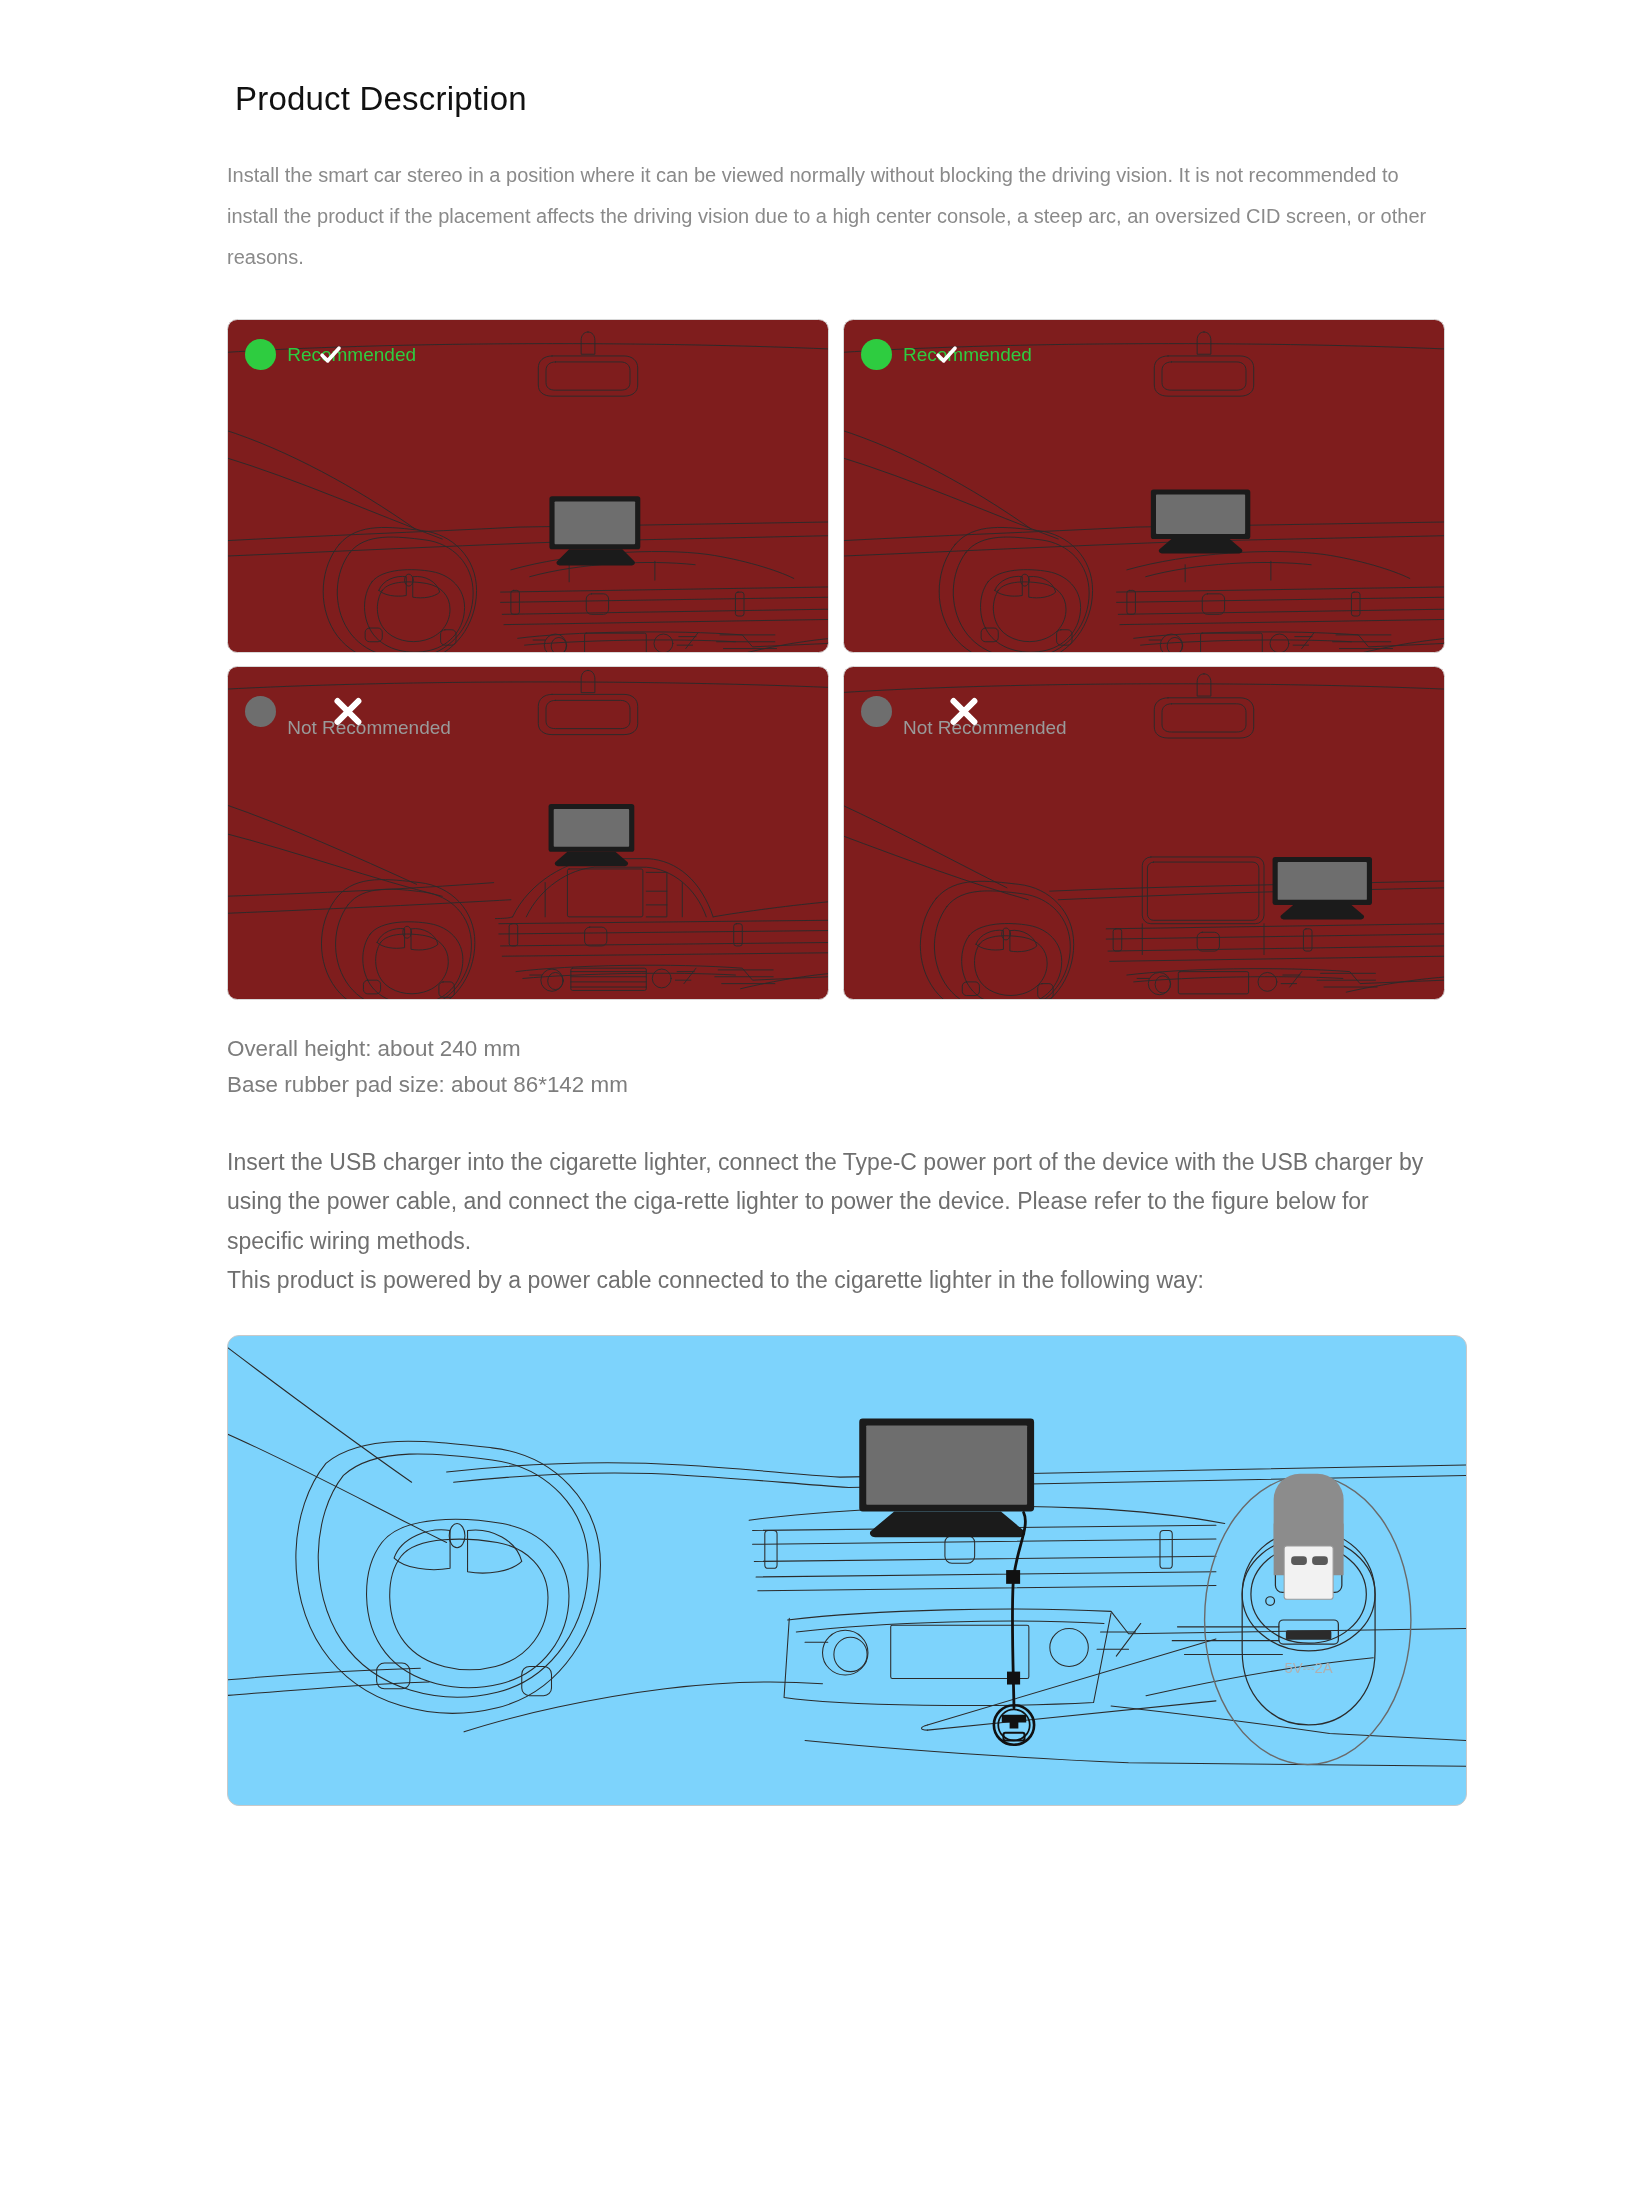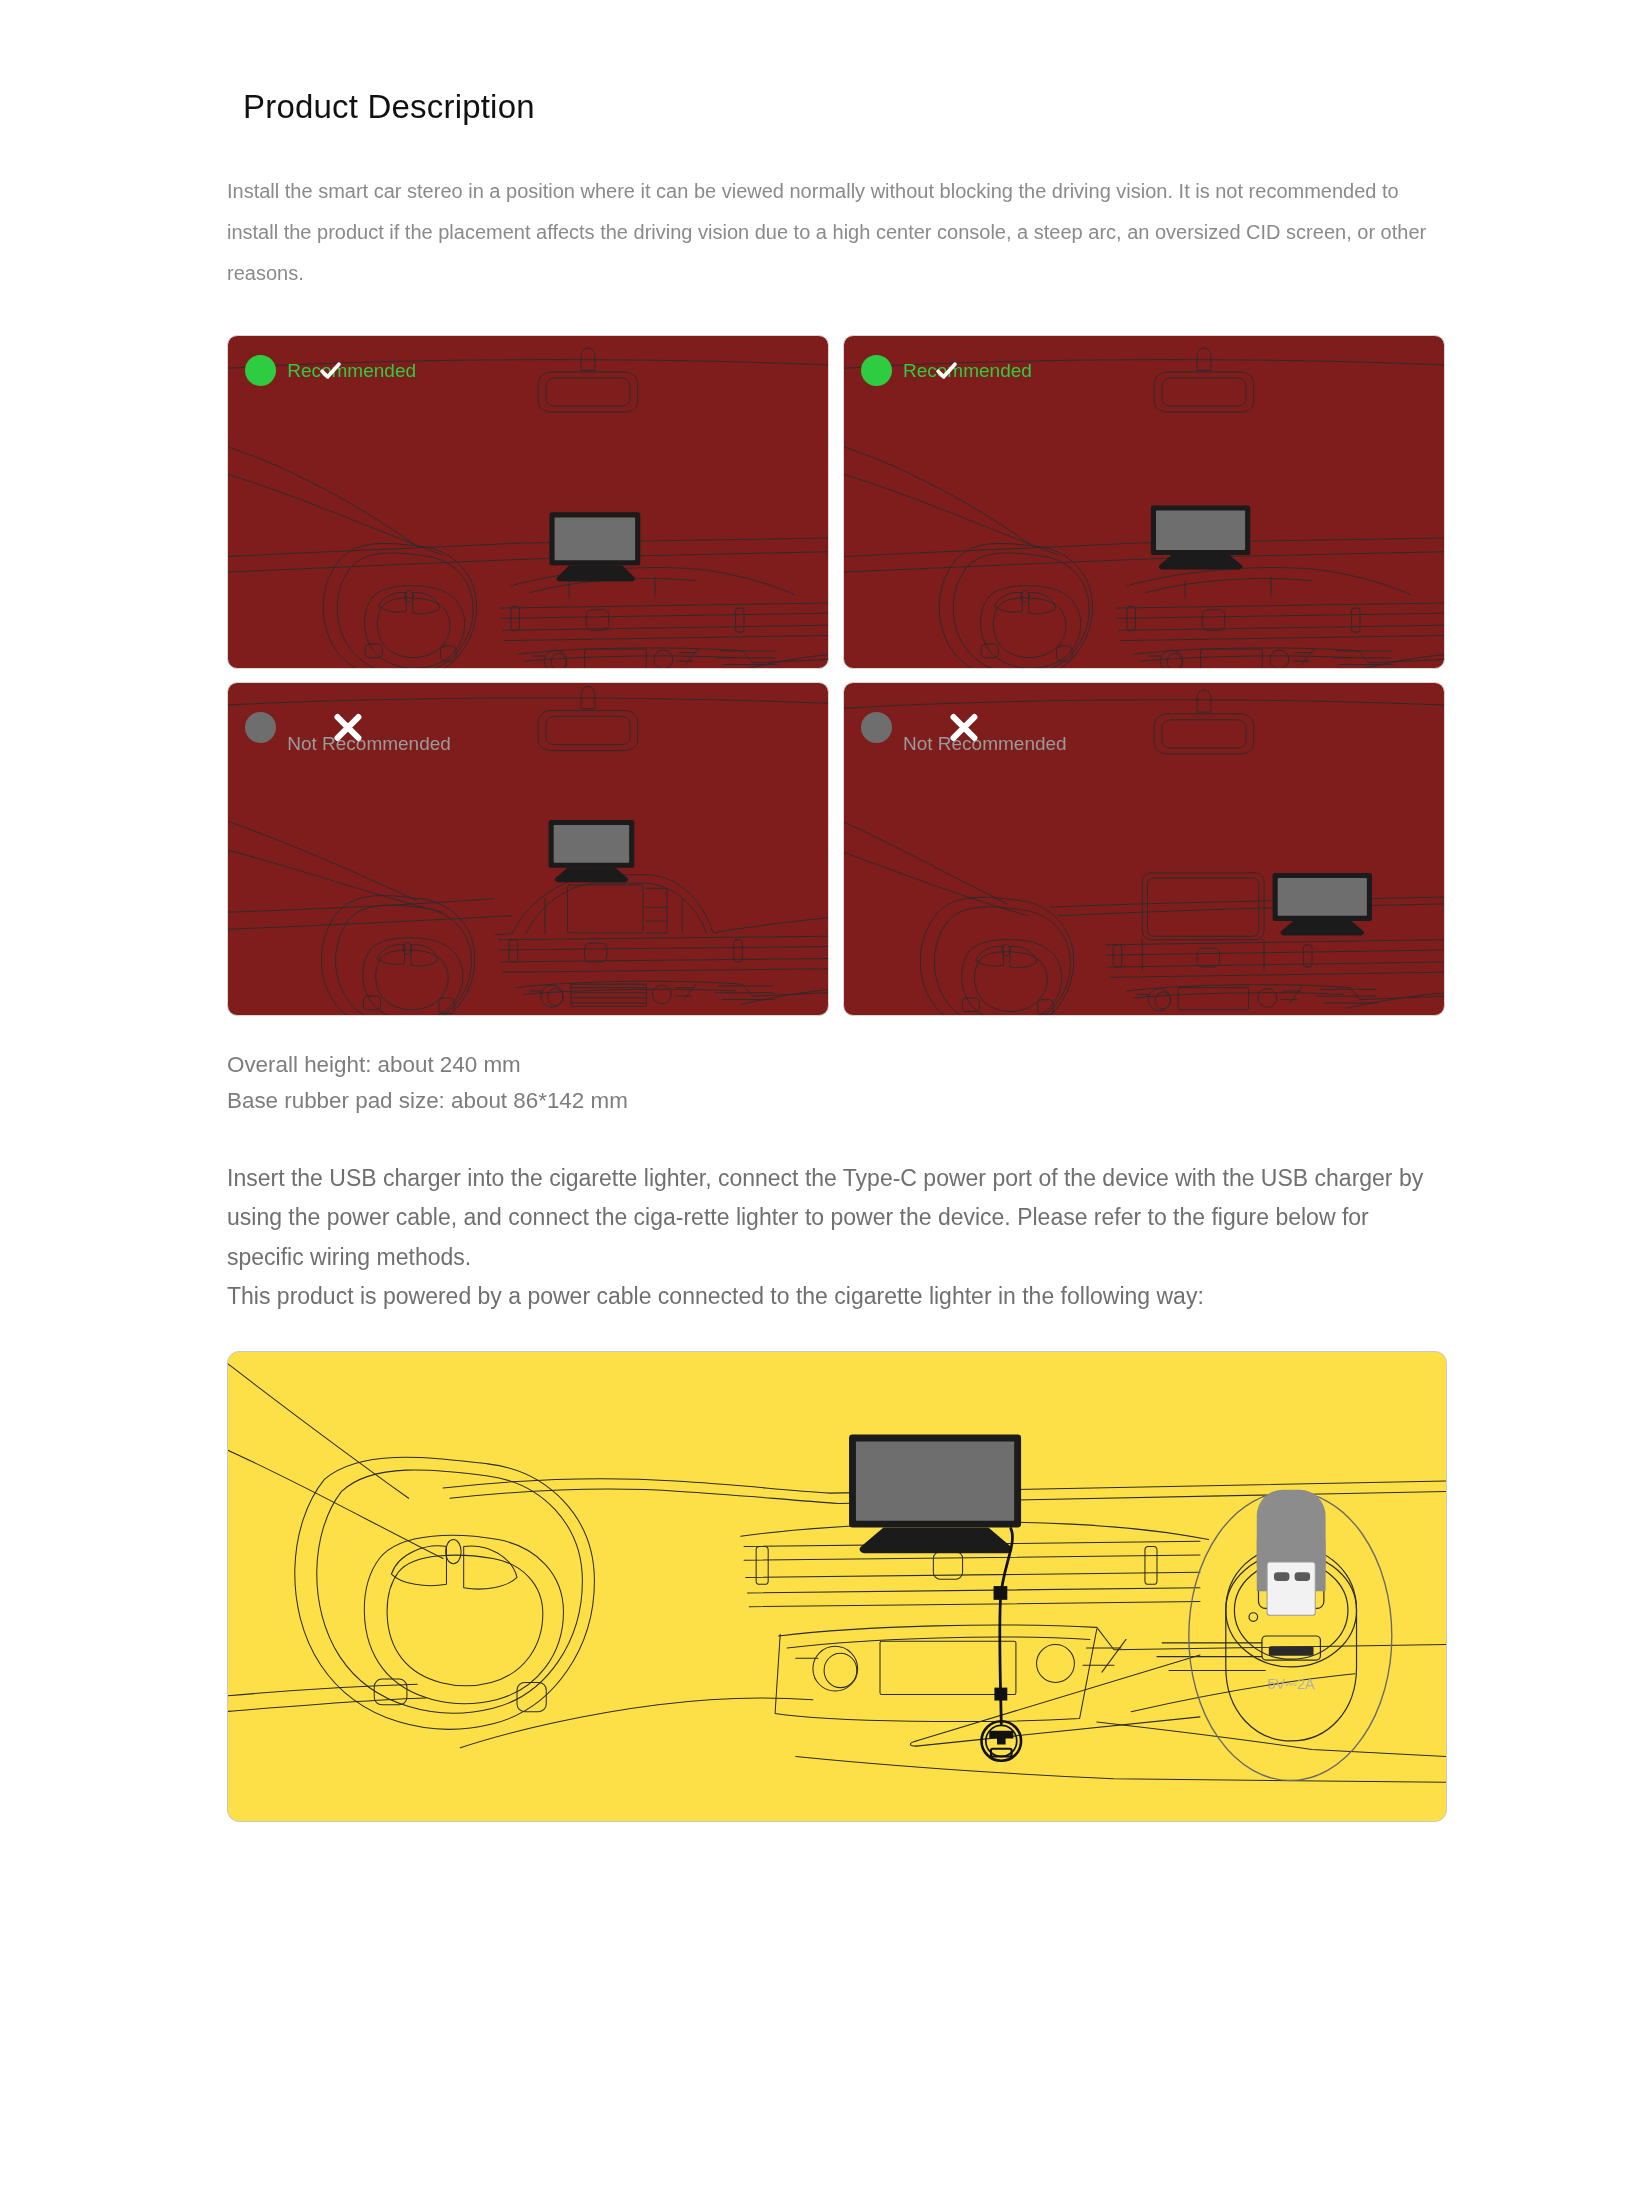--- a/index.html
+++ b/index.html
@@ -22,21 +22,21 @@
   }
   .content {
     position: absolute;
     left: 227px;
     top: 0;
     width: 1205px;
   }
 
   
   .page-title {
-    margin: 16px;
+    margin: 8px;
     padding-top: 72px;
     font-size: 33px;
     font-weight: 400;
     color: #111111;
     letter-spacing: 0.2px;
     line-height: 1.15;
   }
 
   
   .intro {
@@ -123,22 +123,23 @@
   .body-copy p + p { margin-top: 0px; }
 
   
   .wiring {
     position: relative;
     margin-top: 34px;
     width: 1218px;
     height: 469px;
     border: 1.3px solid #c9c9c9;
     border-radius: 12px;
-    background: #fde047;
+    background: #7dd3fc;
     overflow: hidden;
+    padding-left: 20px;
   }
   .wiring svg {
     position: absolute;
     left: 0; top: 0;
     width: 100%; height: 100%;
     display: block;
   }
   .sr-only {
     position: absolute;
     width: 0.9px; height: 0.9px;

